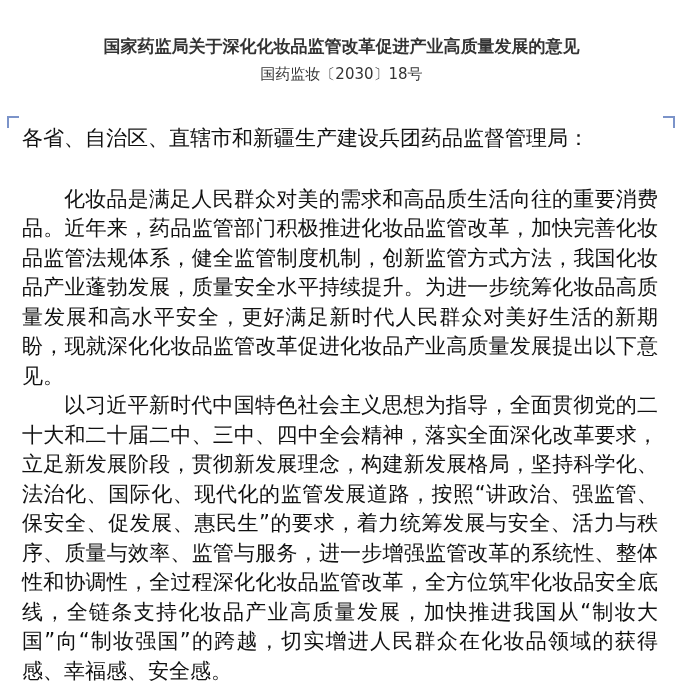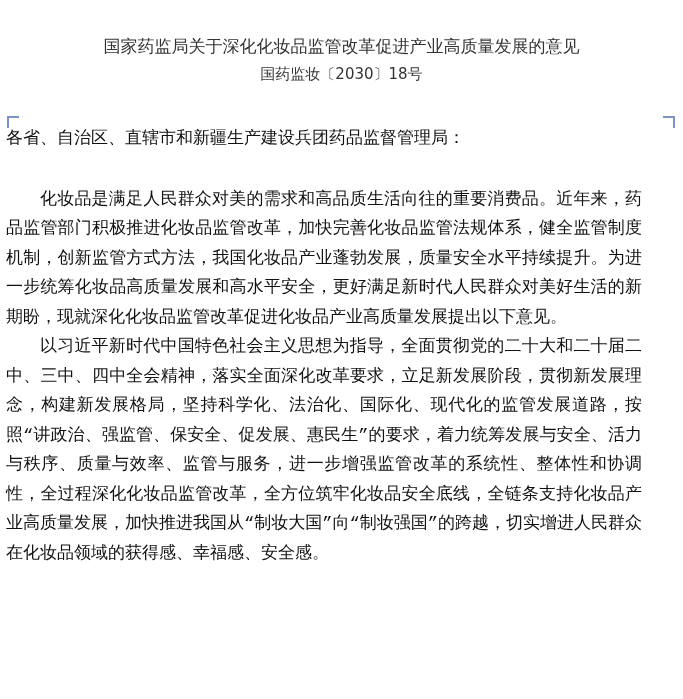--- a/index.html
+++ b/index.html
@@ -17,21 +17,21 @@
     }
     .doc-header {
       position: absolute;
       left: 0;
       top: 34px;
       width: 683px;
       text-align: center;
     }
     .doc-title {
       font-size: 17px;
-      font-weight: normal;
+      font-weight: bold;
       color: #333333;
       line-height: 24px;
       letter-spacing: 0px;
       margin: 0;
     }
     .doc-number {
       font-size: 15px;
       color: #333333;
       line-height: 22px;
       margin-top: 5px;
@@ -51,27 +51,26 @@
       border-left-width: 2px;
     }
     .corner-tr {
       left: 663px;
       top: 116px;
       border-top-width: 2px;
       border-right-width: 2px;
     }
     .content {
       position: absolute;
-      left: 6px;
+      left: 22px;
       top: 124px;
       width: 636px;
-      font-size: 17px;
+      font-size: 21px;
       line-height: 29.5px;
       color: #111111;
-      font-family: Liberation Mono, monospace;
     }
     .content p {
       margin: 0;
     }
     .salutation {
       margin-bottom: 31px !important;
     }
     .para {
       text-indent: 2em;
       text-align: justify;

